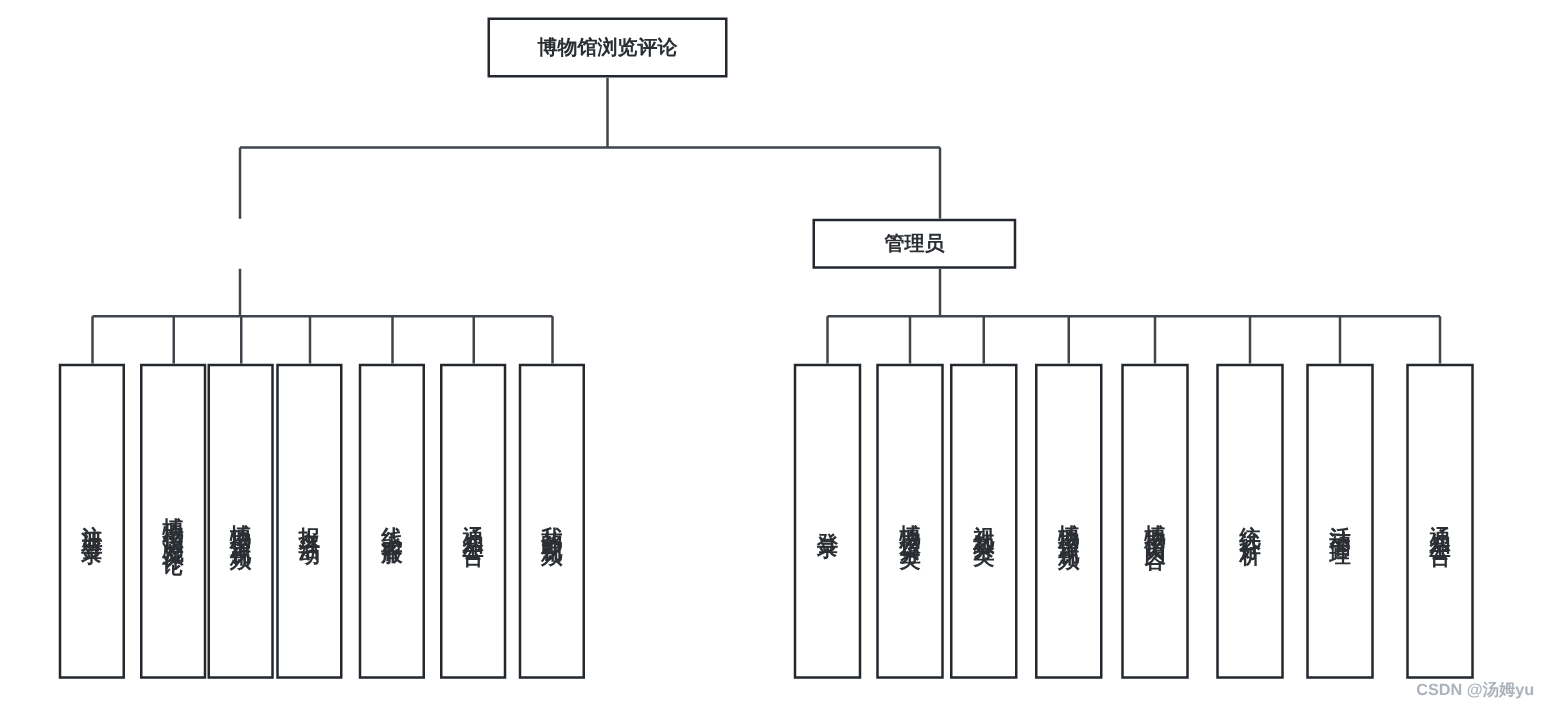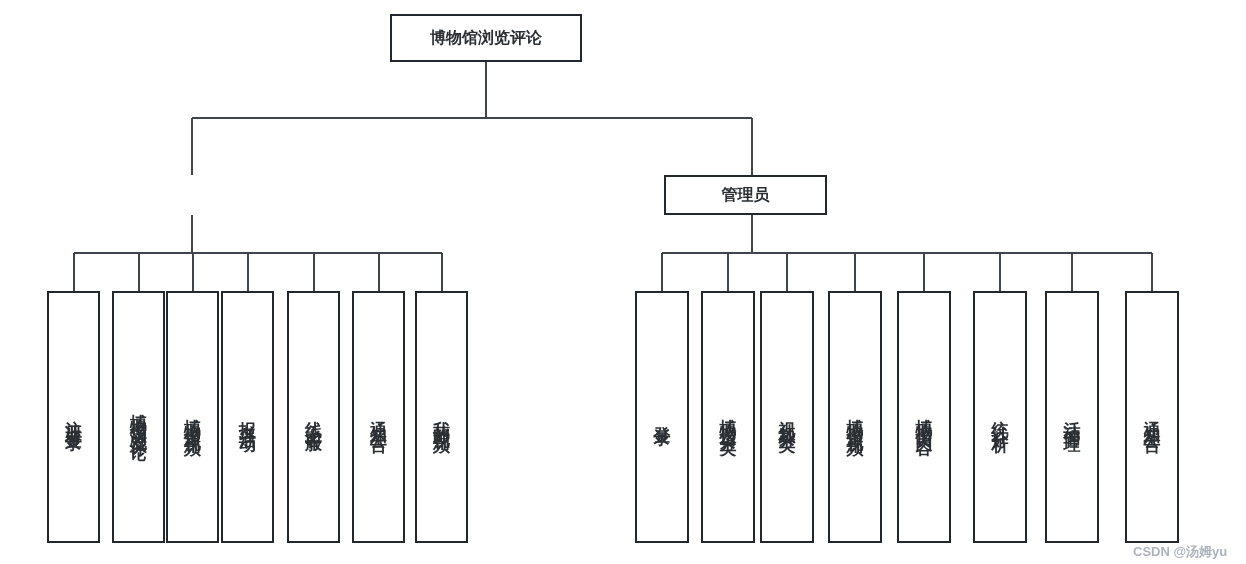--- a/index.html
+++ b/index.html
@@ -22,21 +22,21 @@
     background:#ffffff;
     border:2px solid var(--border-color);
     box-sizing:border-box;
     display:flex;align-items:center;justify-content:center;
     color:var(--text-color);
     font-weight:700;
   }
   .node-root{left:390px;top:14px;width:192px;height:48px;font-size:16px;}
   .node-branch{top:175px;height:40px;font-size:16px;}
   .node-user{left:111px;width:162px;}
-  .node-admin{left:664px;width:163px;text-align:center;}
+  .node-admin{left:650px;width:163px;text-align:center;}
   .leaf{
     position:absolute;
     top:291px;height:252px;width:53px;
   }
   .vtext{
     writing-mode:vertical-lr;
     text-orientation:upright;
     letter-spacing:5px;
     font-size:17px;
     line-height:1;

